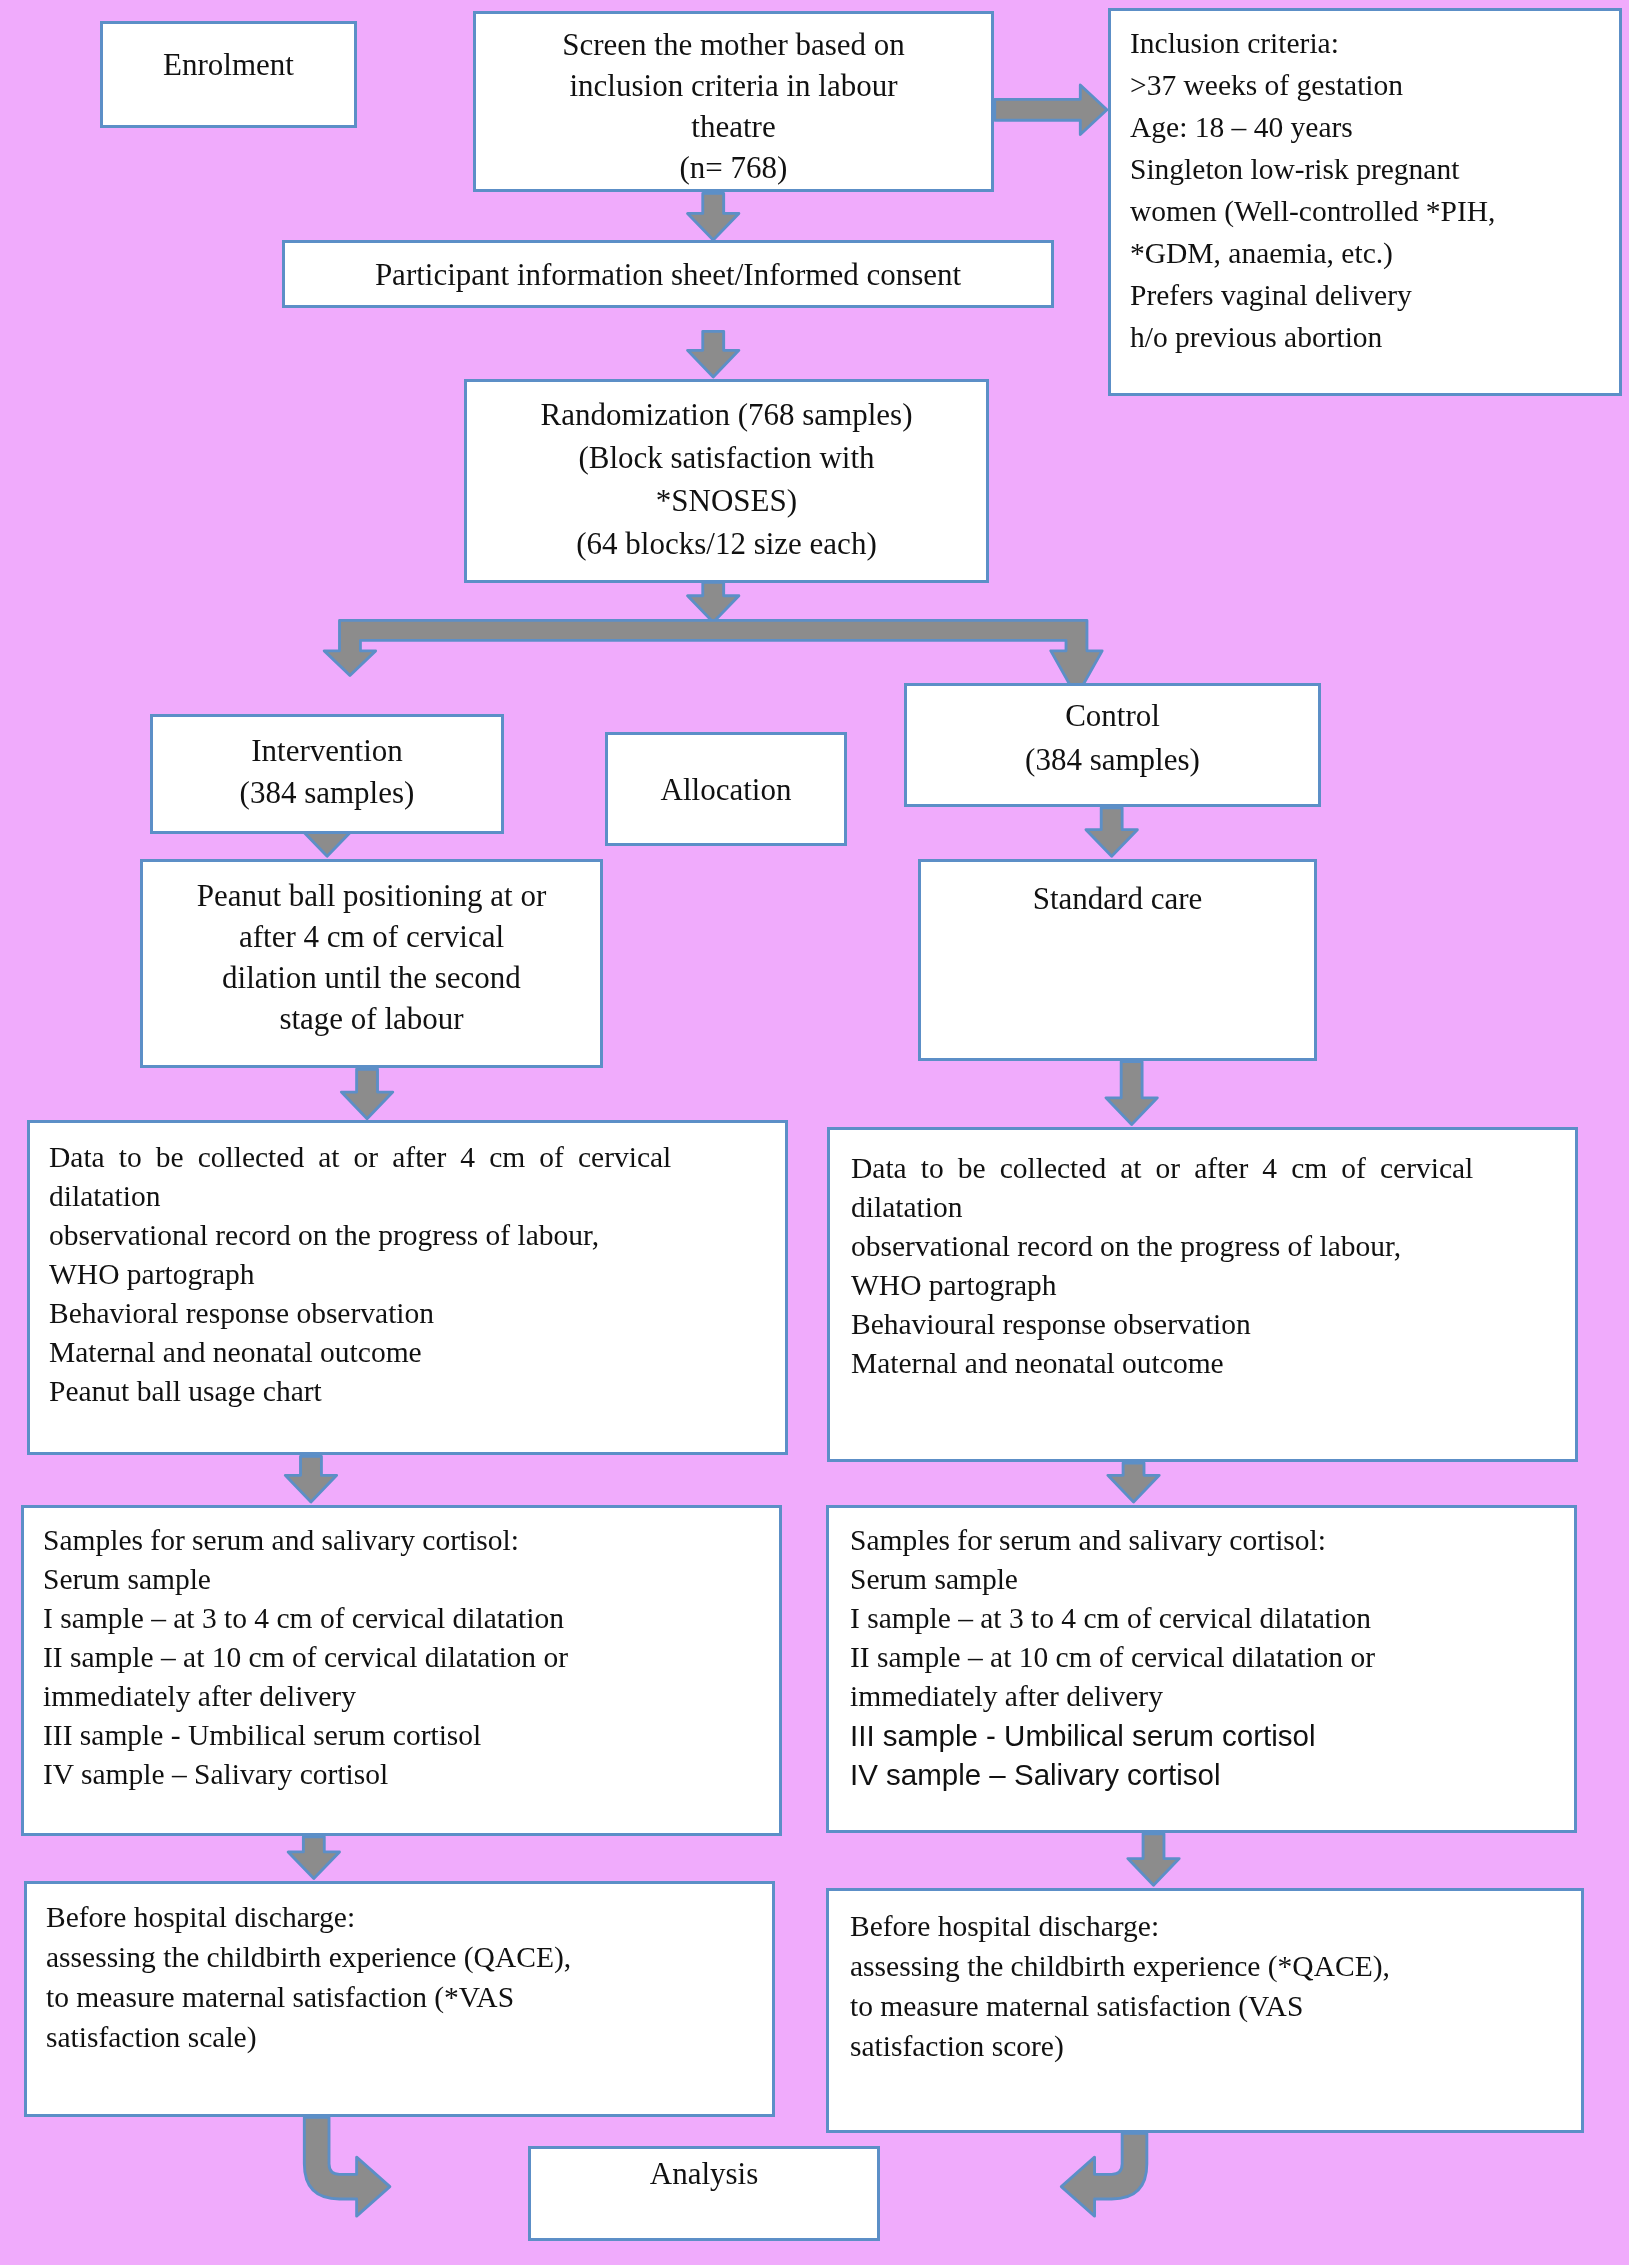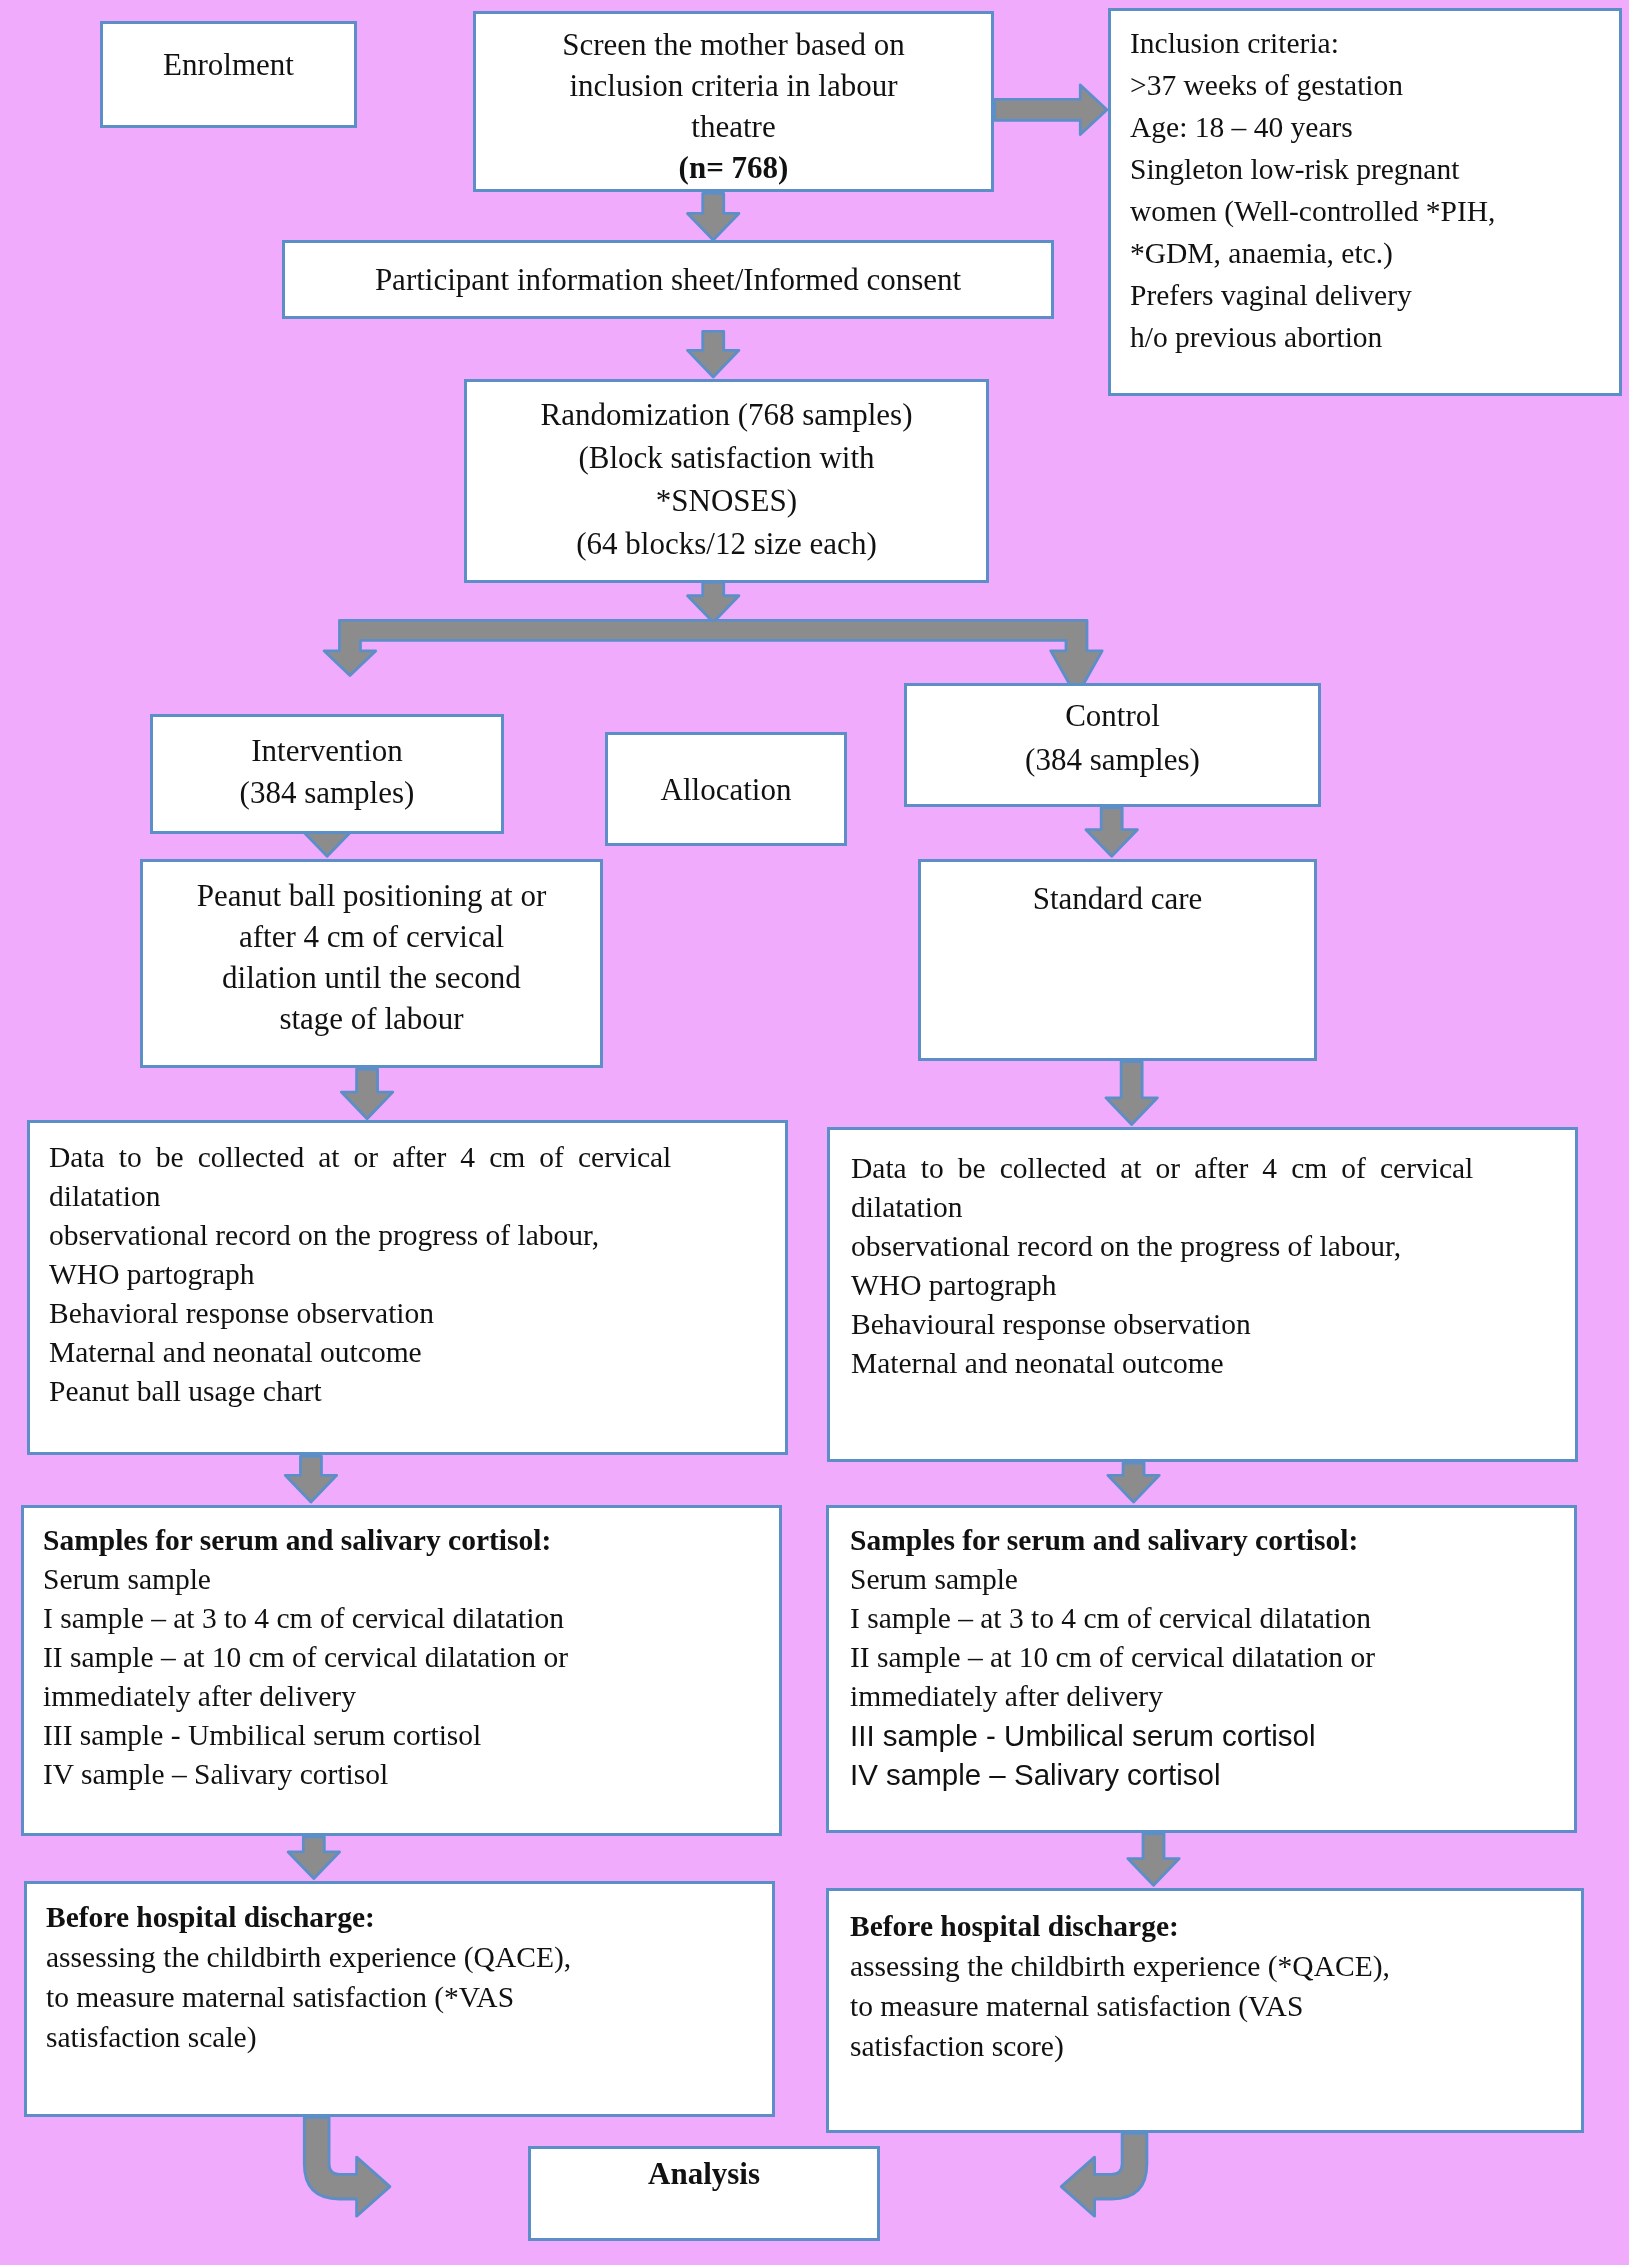--- a/index.html
+++ b/index.html
@@ -16,30 +16,30 @@
   .box{
     position:absolute;
     background:#ffffff;
     border:3.8px solid #5c8fc7;
     box-sizing:border-box;
     z-index:2;
     font-size:31px;
     line-height:39px;
   }
   .box .line{white-space:nowrap;}
-  .box .line.b{font-weight:bold;}
+  .box .line.b{font-weight:normal;}
   .box .line.sans{font-family:"Liberation Sans", sans-serif;font-size:29.5px;}
   .center{text-align:center;}
   .leftal{text-align:left;}
   .flexmid{display:flex;flex-direction:column;justify-content:center;}
 
   #box-enrolment{left:100px;top:21px;width:257px;height:107px;padding-top:21px;}
   #box-screen{left:473px;top:11.4px;width:521px;height:181px;padding-top:9.5px;line-height:41px;}
   #box-inclusion{left:1108px;top:7.6px;width:514px;height:388px;padding:11.4px 7.6px 0 19px;font-size:29.5px;line-height:42px;}
-  #box-participant{left:282px;top:240px;width:772px;height:79px;}
+  #box-participant{left:282px;top:240px;width:772px;height:68px;}
   #box-randomization{left:464px;top:379px;width:525px;height:204px;padding-top:11.4px;line-height:43px;}
   #box-intervention{left:150px;top:671px;width:354px;height:120px;padding-top:13.3px;line-height:42px;margin-top:43px;}
   #box-allocation{left:605px;top:732px;width:242px;height:114px;justify-content:center;}
   #box-control{left:904px;top:683px;width:417px;height:124px;padding-top:7.6px;line-height:44px;}
   #box-peanut{left:140px;top:859px;width:463px;height:209px;padding-top:13.3px;line-height:41px;}
   #box-standard{left:918px;top:859px;width:399px;height:202px;padding-top:17px;}
   #box-data-left{left:27px;top:1120px;width:761px;height:335px;padding:15px 13.3px 0 19px;font-size:29.5px;line-height:39px;}
   #box-data-right{left:827px;top:1127px;width:751px;height:335px;padding:19px 13.3px 0 21px;font-size:29.5px;line-height:39px;}
   #box-samples-left{left:21px;top:1505px;width:761px;height:331px;padding:13.3px 9.5px 0 19px;font-size:29.5px;line-height:39px;}
   #box-samples-right{left:826px;top:1505px;width:751px;height:328px;padding:13.3px 9.5px 0 21px;font-size:29.5px;line-height:39px;}

